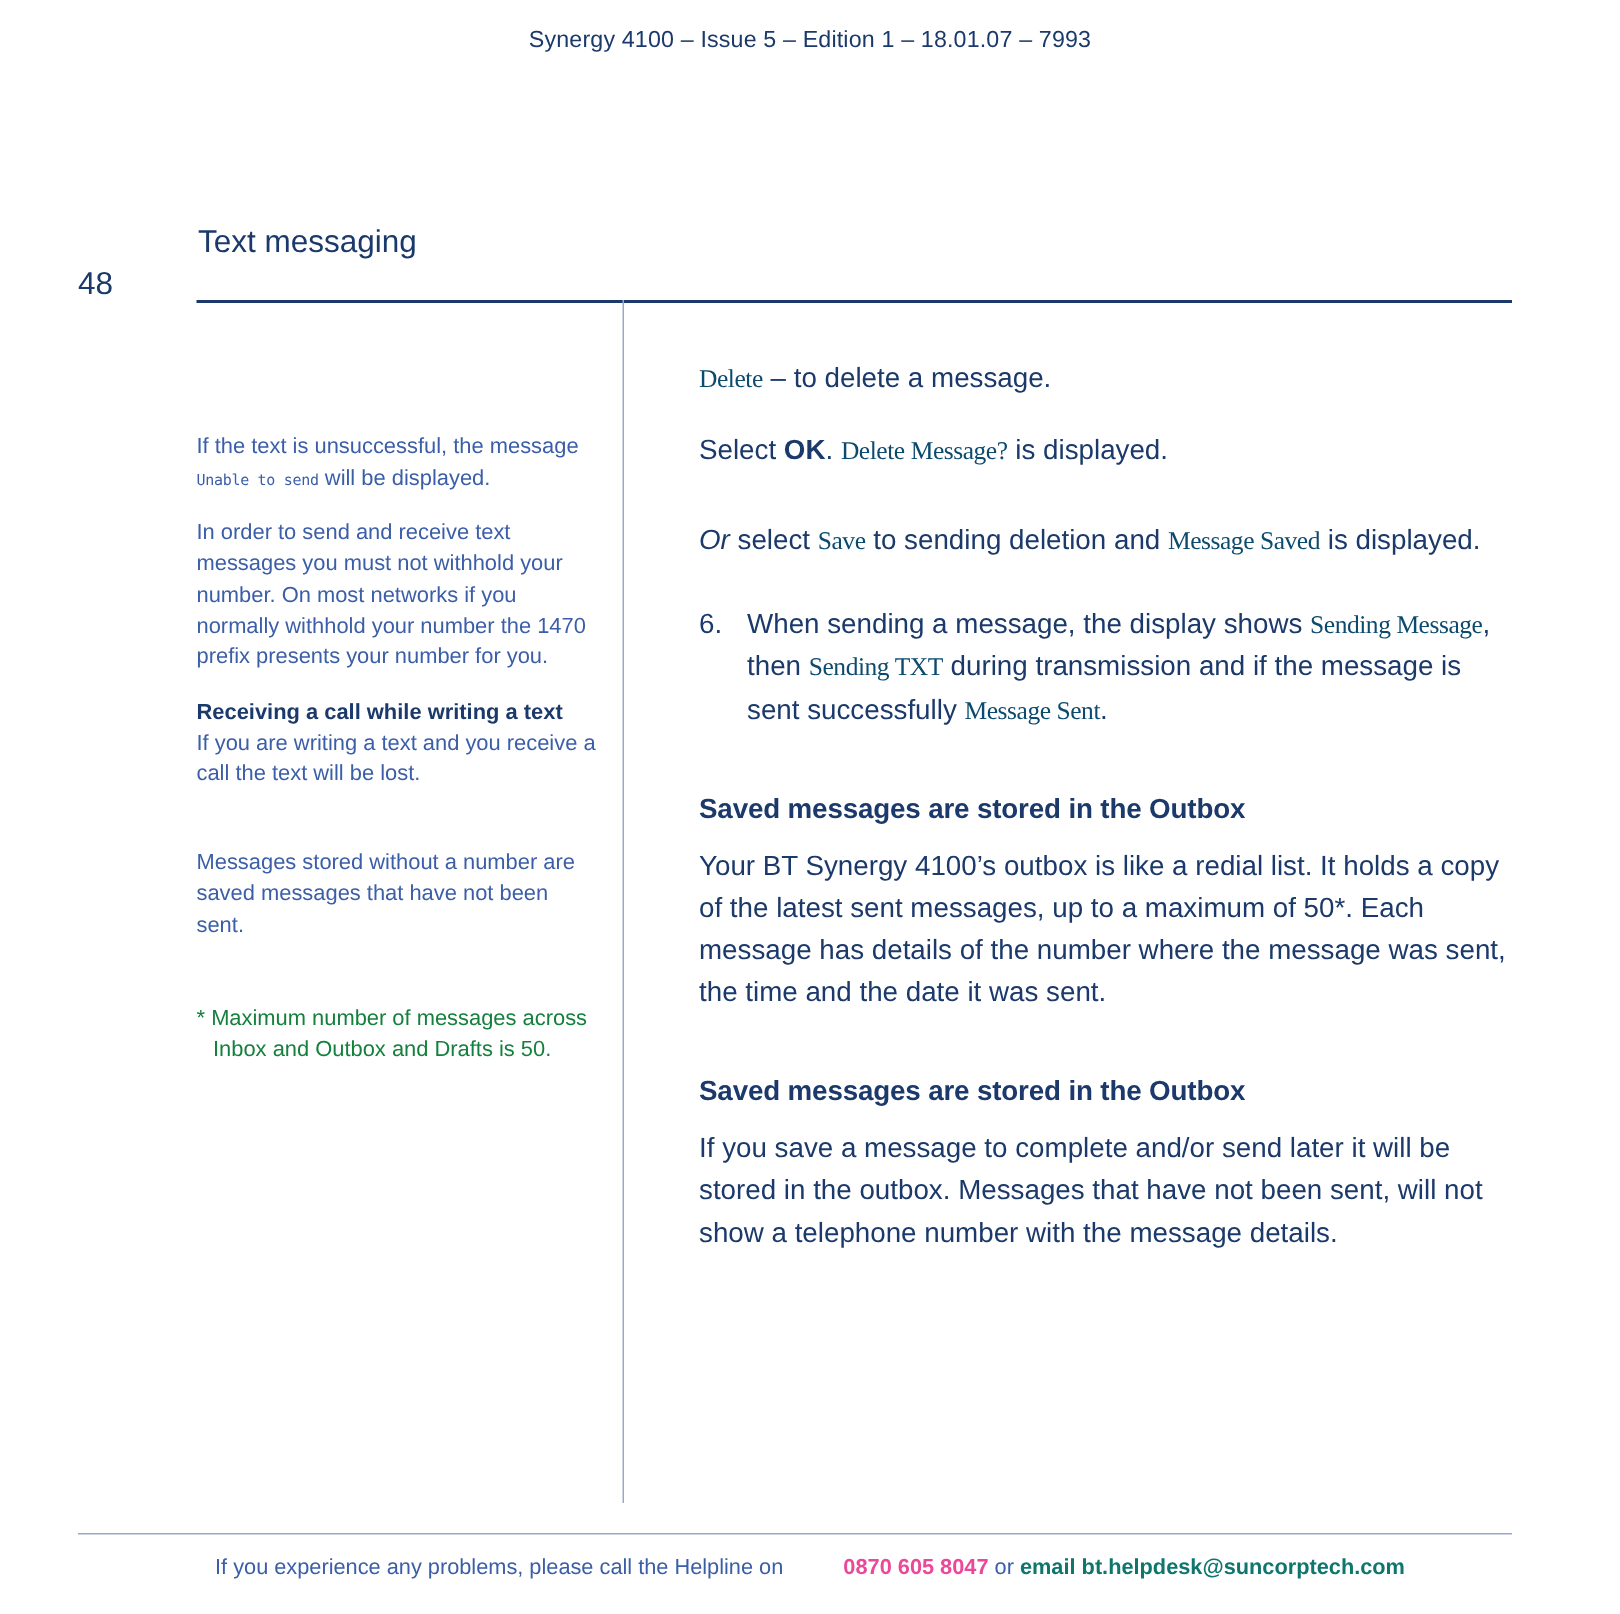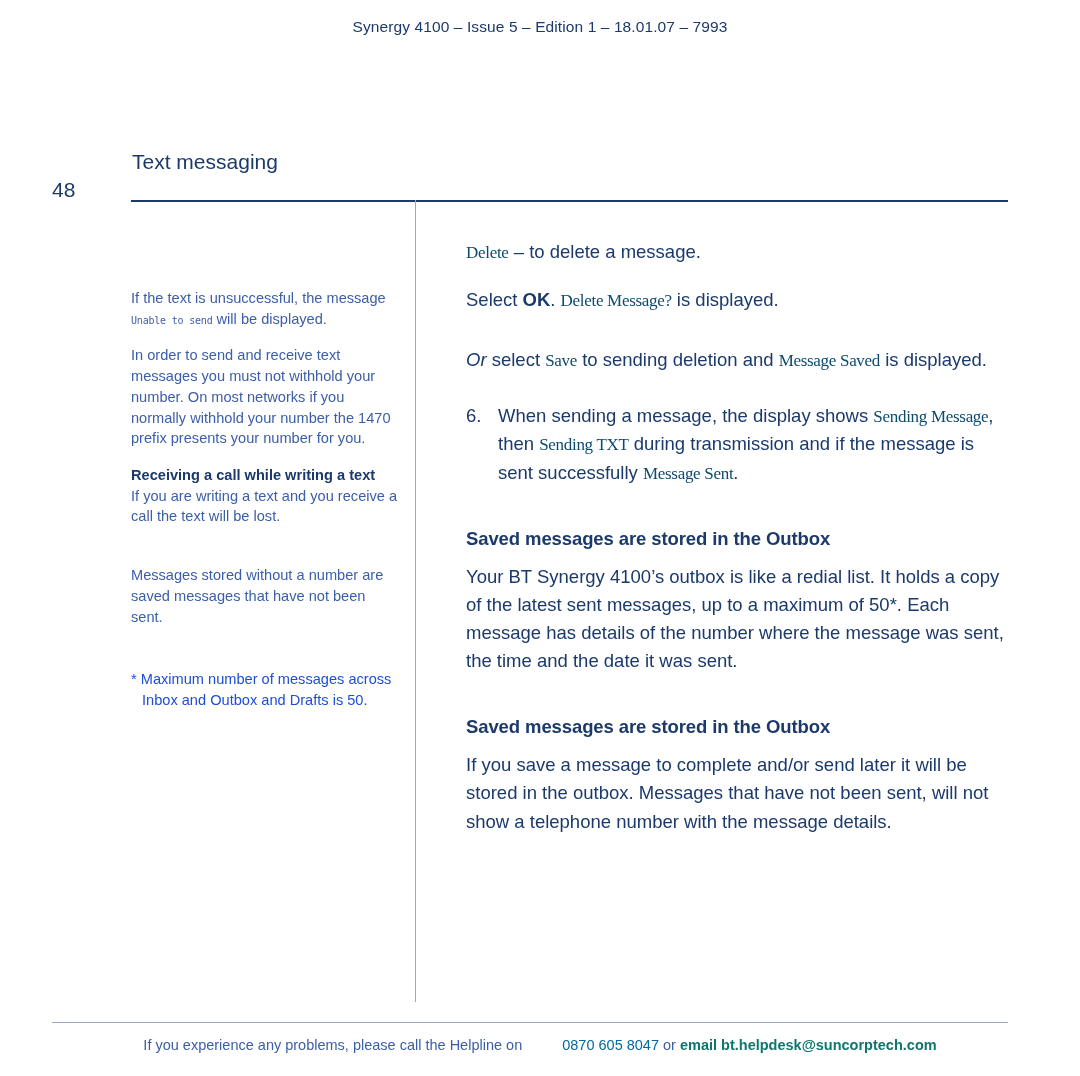--- a/index.html
+++ b/index.html
@@ -96,21 +96,21 @@
     font-weight: bold;
     color: #1b3a6b;
   }
   .lcd {
     font-family: "DejaVu Sans Mono", monospace;
     font-size: 10px;
     letter-spacing: -0.2px;
     color: #3b5ea8;
   }
   .footnote {
-    color: #1d4ed8;
+    color: #15803d;
   }
   .footnote .fn-indent { display: block; padding-left: 11px; text-indent: -11px; }
 
   .right-col {
     position: absolute;
     top: 200px;
     left: 466px;
     width: 545px;
     font-size: 18.5px;
     line-height: 1.52;
@@ -157,21 +157,21 @@
   }
   .doc-footer {
     position: absolute;
     top: 1037px;
     left: 0;
     width: 1080px;
     text-align: center;
     font-size: 14.5px;
     color: #3b5ea8;
   }
-  .doc-footer b { font-weight: normal; color: #0369a1; margin-left: 36px; }
+  .doc-footer b { font-weight: bold; color: #ec4899; margin-left: 36px; }
   .doc-footer .email { font-weight: bold; color: #0f766e; }
 </style>
 </head>
 <body>
 
 <div class="page">
 
   <div class="doc-header">Synergy 4100 – Issue 5 – Edition 1 – 18.01.07 – 7993</div>
 
   <div class="title-row">

